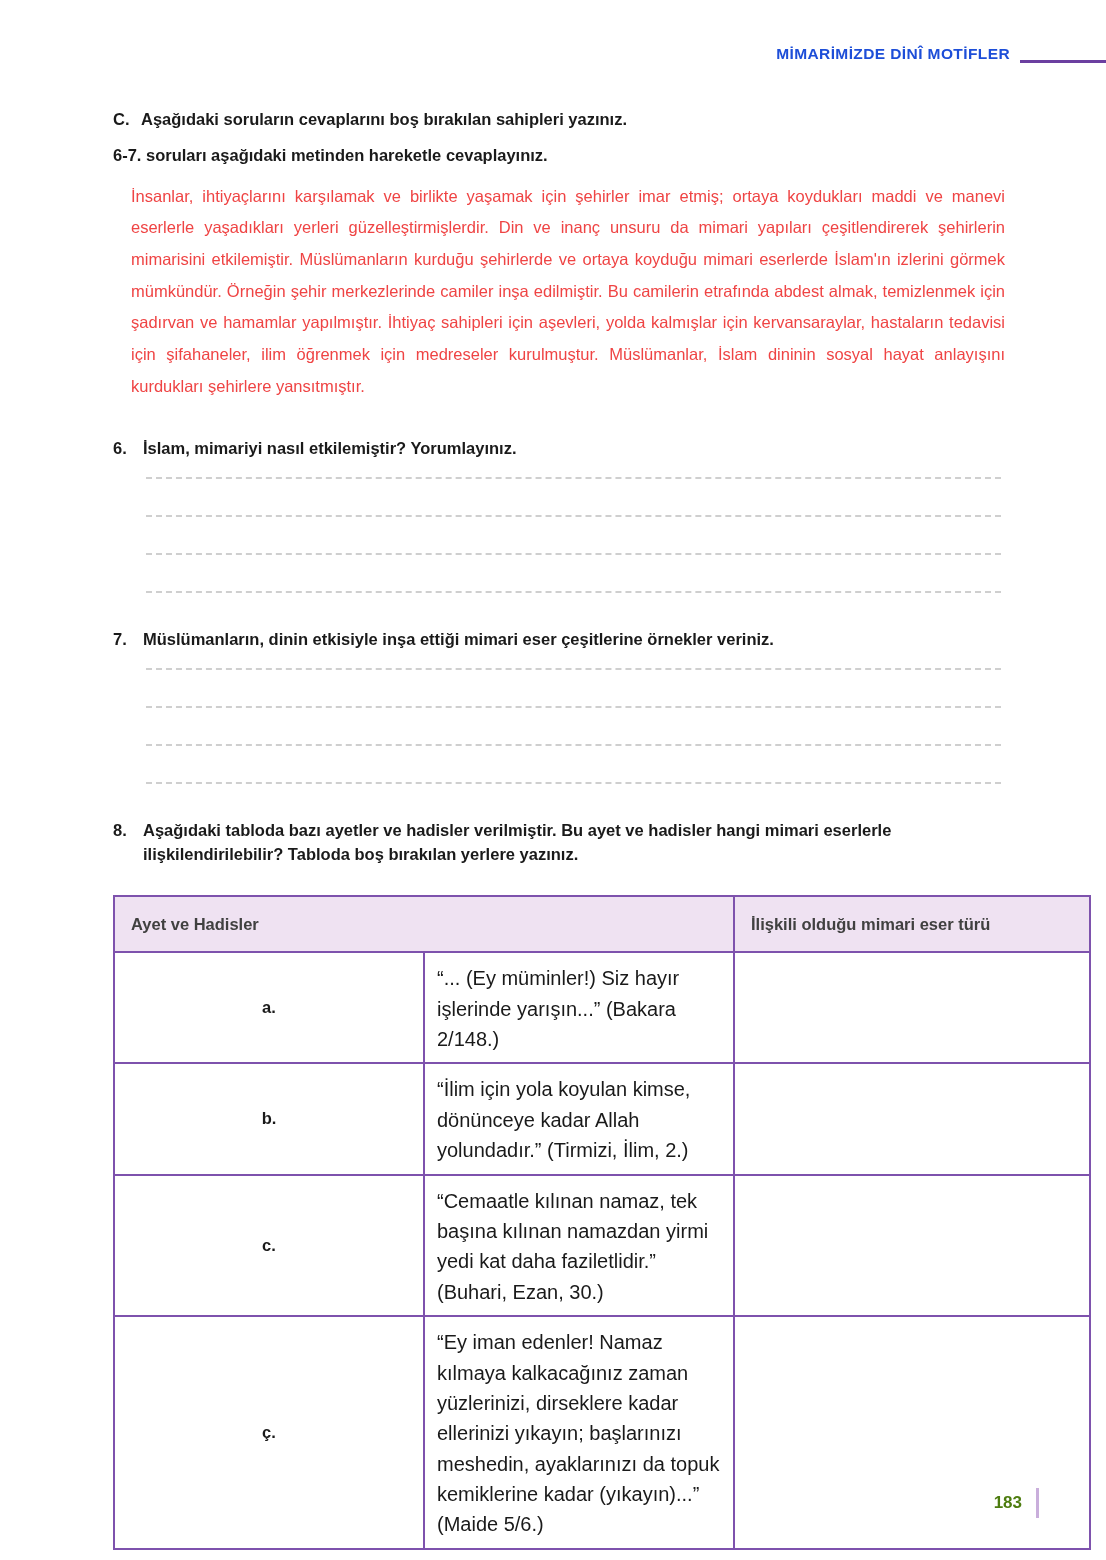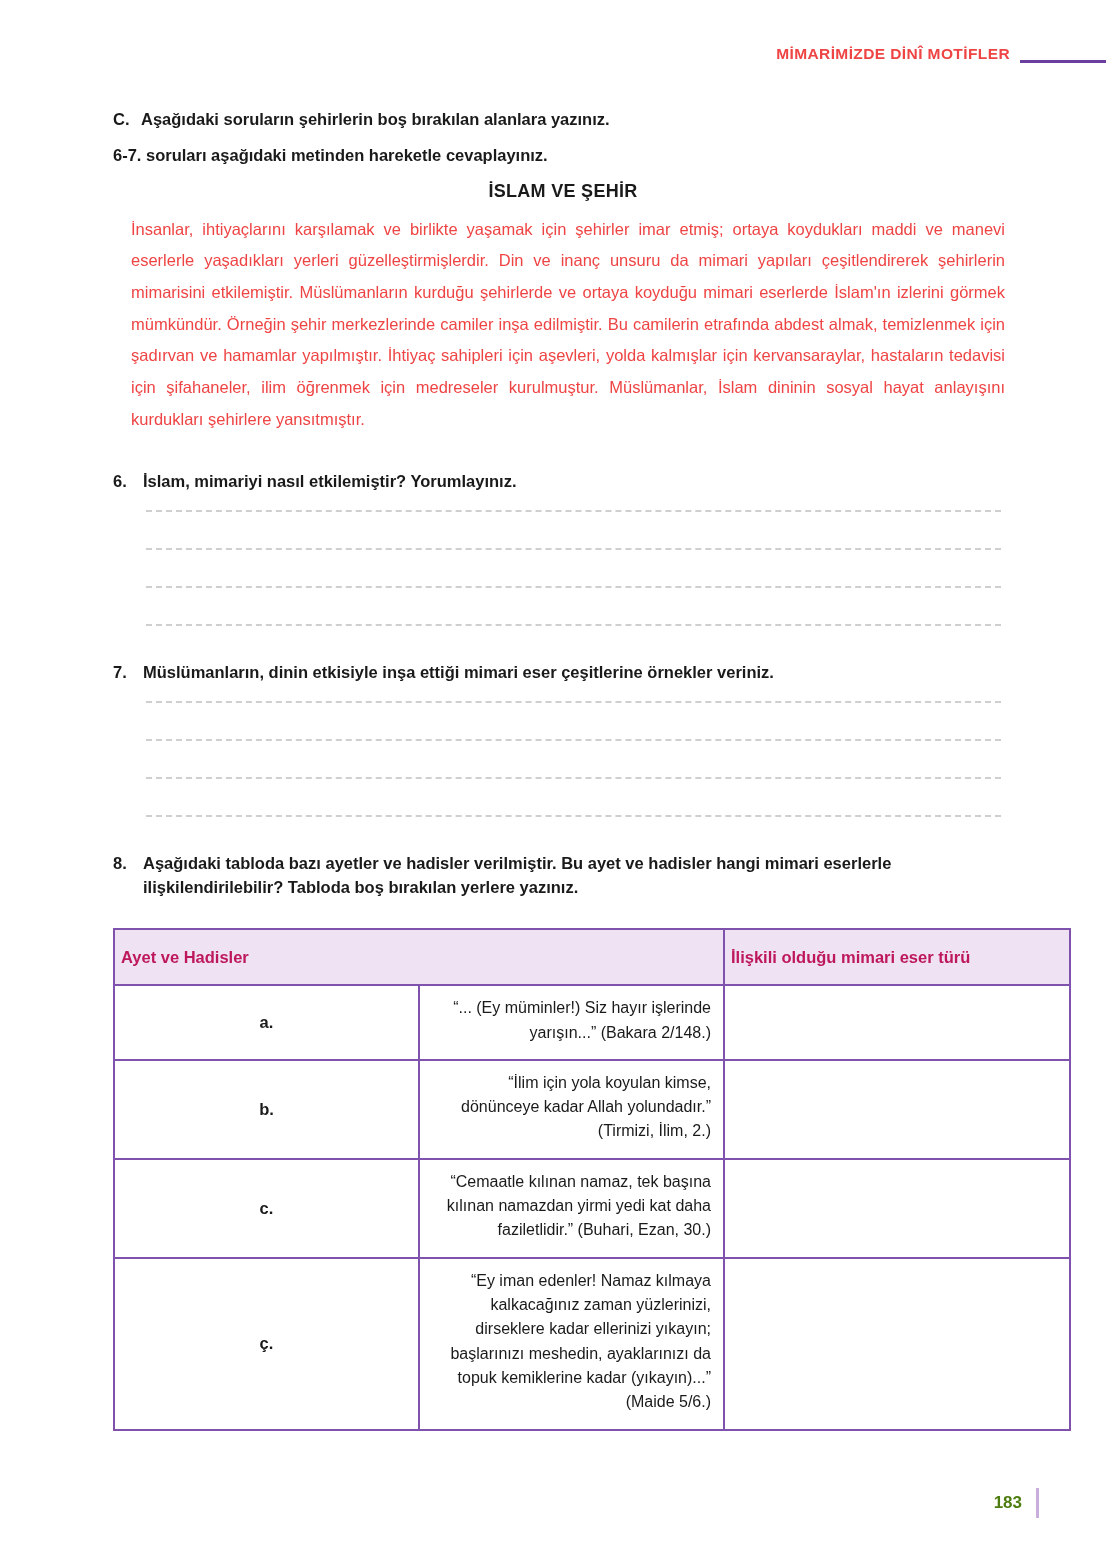--- a/index.html
+++ b/index.html
@@ -22,21 +22,21 @@
     top: 36px;
     left: 0;
     right: 0;
     height: 36px;
     display: flex;
     align-items: center;
     justify-content: flex-end;
     padding-right: 0;
   }
   .page-header-title {
-    color: #ef4444;
+    color: #1d4ed8;
     font-size: 15.5px;
     font-weight: bold;
     letter-spacing: 0.4px;
     white-space: nowrap;
     padding-right: 10px;
   }
   .page-header-rule {
     width: 86px;
     height: 3px;
     background: #6b3fa0;
@@ -122,40 +122,39 @@
   table.ayet-table th,
   table.ayet-table td {
     border: 2px solid #7e52ad;
     vertical-align: middle;
   }
   table.ayet-table thead th {
     background: #efe2f2;
     font-size: 16.5px;
     font-weight: bold;
     text-align: left;
-    padding: 12px 12px 12px 6px;
+    padding: 12px 12px 12px 16px;
     height: 30px;
-    color: #be185d;
+    color: #404040;
   }
   th.col-left  { width: 590px; }
   th.col-right { width: 326px; border-left: 2px solid #7e52ad; margin-left: 16px; }
 
   td.letter-cell {
     width: 44px;
     text-align: center;
     font-size: 16.5px;
     font-weight: bold;
     padding: 0 2px;
   }
   td.quote-cell {
-    font-size: 16px;
+    font-size: 20px;
     line-height: 1.52;
-    padding: 10px 12px 14px 12px;
+    padding: 10px 12px 8px 12px;
     border-right: 2px solid #3b3b3b;
-    text-align: right;
   }
   td.answer-cell {
     background: #ffffff;
   }
 
   
   .page-footer {
     position: absolute;
     right: 0;
     bottom: 42px;
@@ -181,28 +180,27 @@
 
 <div class="page-header">
   <span class="page-header-title">MİMARİMİZDE DİNÎ MOTİFLER</span>
   <span class="page-header-rule"></span>
 </div>
 
 <div class="content">
 
   <div class="section-lead">
     <span class="marker">C.</span>
-    <span>Aşağıdaki soruların şehirlerin boş bırakılan alanlara yazınız.</span>
+    <span>Aşağıdaki soruların cevaplarını boş bırakılan sahipleri yazınız.</span>
   </div>
 
   <div class="section-lead">
     <span>6-7. soruları aşağıdaki metinden hareketle cevaplayınız.</span>
   </div>
 
-  <div class="text-title">İSLAM VE ŞEHİR</div>
 
   <div class="passage">İnsanlar, ihtiyaçlarını karşılamak ve birlikte yaşamak için şehirler imar etmiş; ortaya koydukları maddi ve manevi eserlerle yaşadıkları yerleri güzelleştirmişlerdir. Din ve inanç unsuru da mimari yapıları çeşitlendirerek şehirlerin mimarisini etkilemiştir. Müslümanların kurduğu şehirlerde ve ortaya koyduğu mimari eserlerde İslam'ın izlerini görmek mümkündür. Örneğin şehir merkezlerinde camiler inşa edilmiştir. Bu camilerin etrafında abdest almak, temizlenmek için şadırvan ve hamamlar yapılmıştır. İhtiyaç sahipleri için aşevleri, yolda kalmışlar için kervansaraylar, hastaların tedavisi için şifahaneler, ilim öğrenmek için medreseler kurulmuştur. Müslümanlar, İslam dininin sosyal hayat anlayışını kurdukları şehirlere yansıtmıştır.</div>
 
   <div class="question">
     <span class="q-num">6.</span>
     <span class="q-text">İslam, mimariyi nasıl etkilemiştir? Yorumlayınız.</span>
   </div>
   <div class="answer-lines">
     <div class="answer-line"></div>
     <div class="answer-line"></div>

